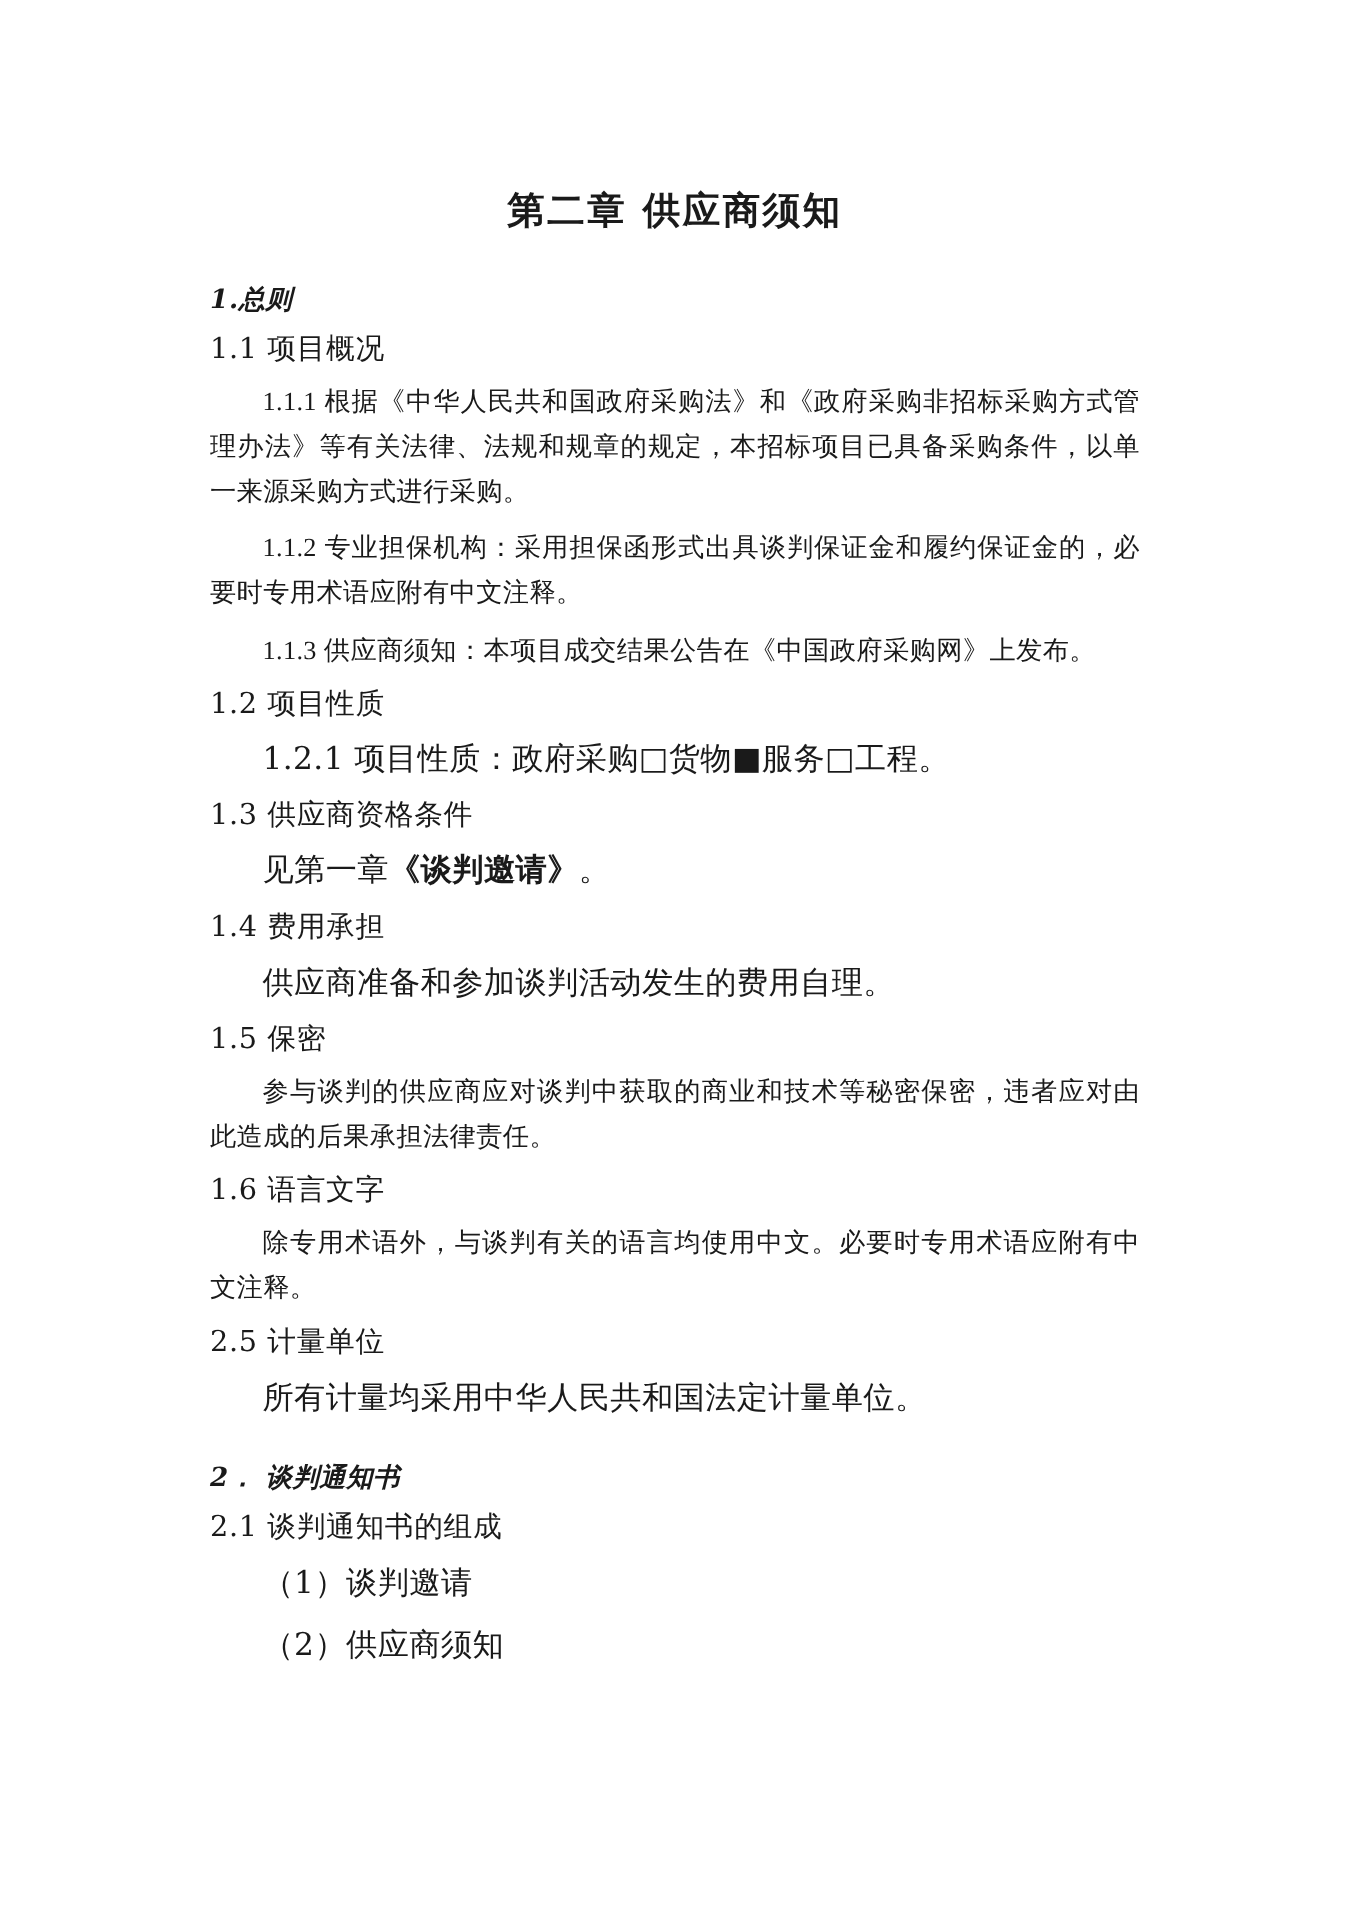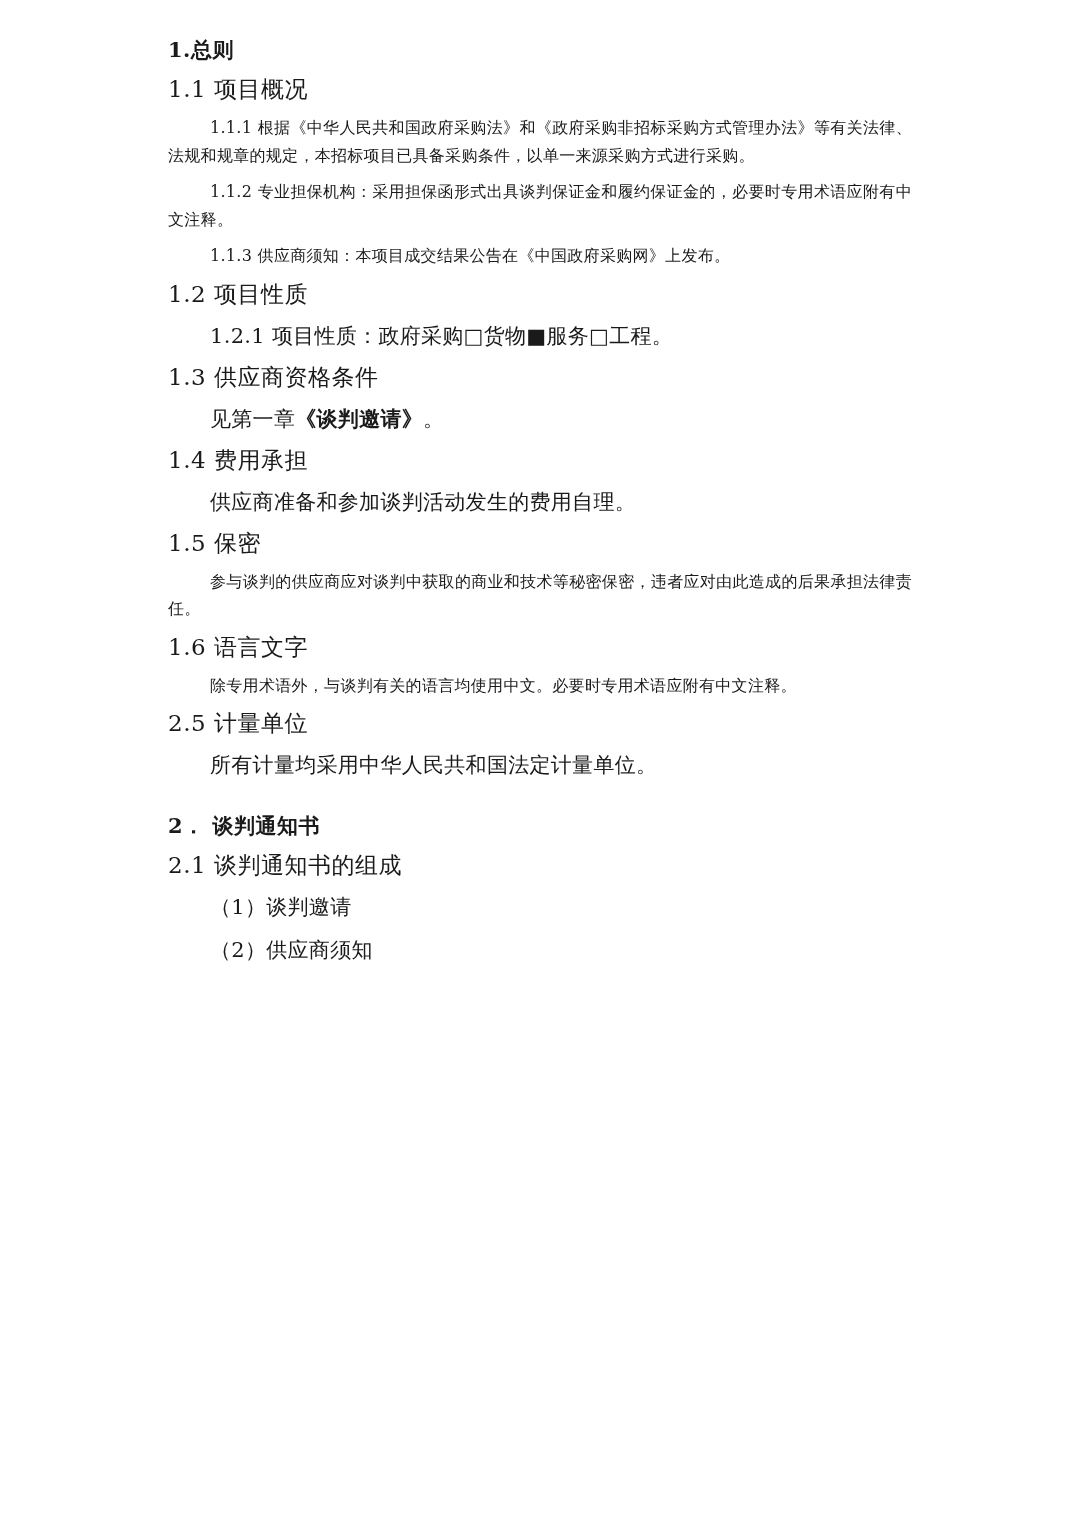--- a/index.html
+++ b/index.html
@@ -30,54 +30,57 @@
     margin-top: 148px;
     margin-bottom: 0;
     font-family: "DejaVu Serif", "Liberation Serif", serif;
   }
   .section-heading {
     font-size: 21px;
     font-weight: bold;
     margin-top: 30px;
     margin-bottom: 10px;
     letter-spacing: 0.5px;
+    font-style: italic;
   }
   .heading-gap {
     margin-top: 36px;
   }
   .lvl1 {
     font-size: 23px;
     margin: 9px 0;
     letter-spacing: 0.5px;
   }
   .para {
-    font-size: 21px;
+    font-size: 25px;
     margin: 9px 0;
     text-indent: 42px;
     line-height: 1.62;
     text-align: justify;
     letter-spacing: 0.3px;
   }
   .para-wide {
-    font-size: 16px;
+    font-size: 21px;
     margin: 9px 0;
     text-indent: 42px;
     line-height: 1.72;
     text-align: justify;
     letter-spacing: 0.3px;
+    font-family: Liberation Serif, serif;
   }
   .bold-inline {
     font-weight: bold;
   }
 </style>
 </head>
 <body>
 
 <div class="page">
 
+  <h1 class="doc-title">第二章  供应商须知</h1>
 
   <div class="section-heading heading-gap">1.总则</div>
 
   <div class="lvl1">1.1 项目概况</div>
 
   <p class="para-wide">1.1.1 根据《中华人民共和国政府采购法》和《政府采购非招标采购方式管理办法》等有关法律、法规和规章的规定，本招标项目已具备采购条件，以单一来源采购方式进行采购。</p>
 
   <p class="para-wide">1.1.2 专业担保机构：采用担保函形式出具谈判保证金和履约保证金的，必要时专用术语应附有中文注释。</p>
 
   <p class="para-wide">1.1.3 供应商须知：本项目成交结果公告在《中国政府采购网》上发布。</p>

